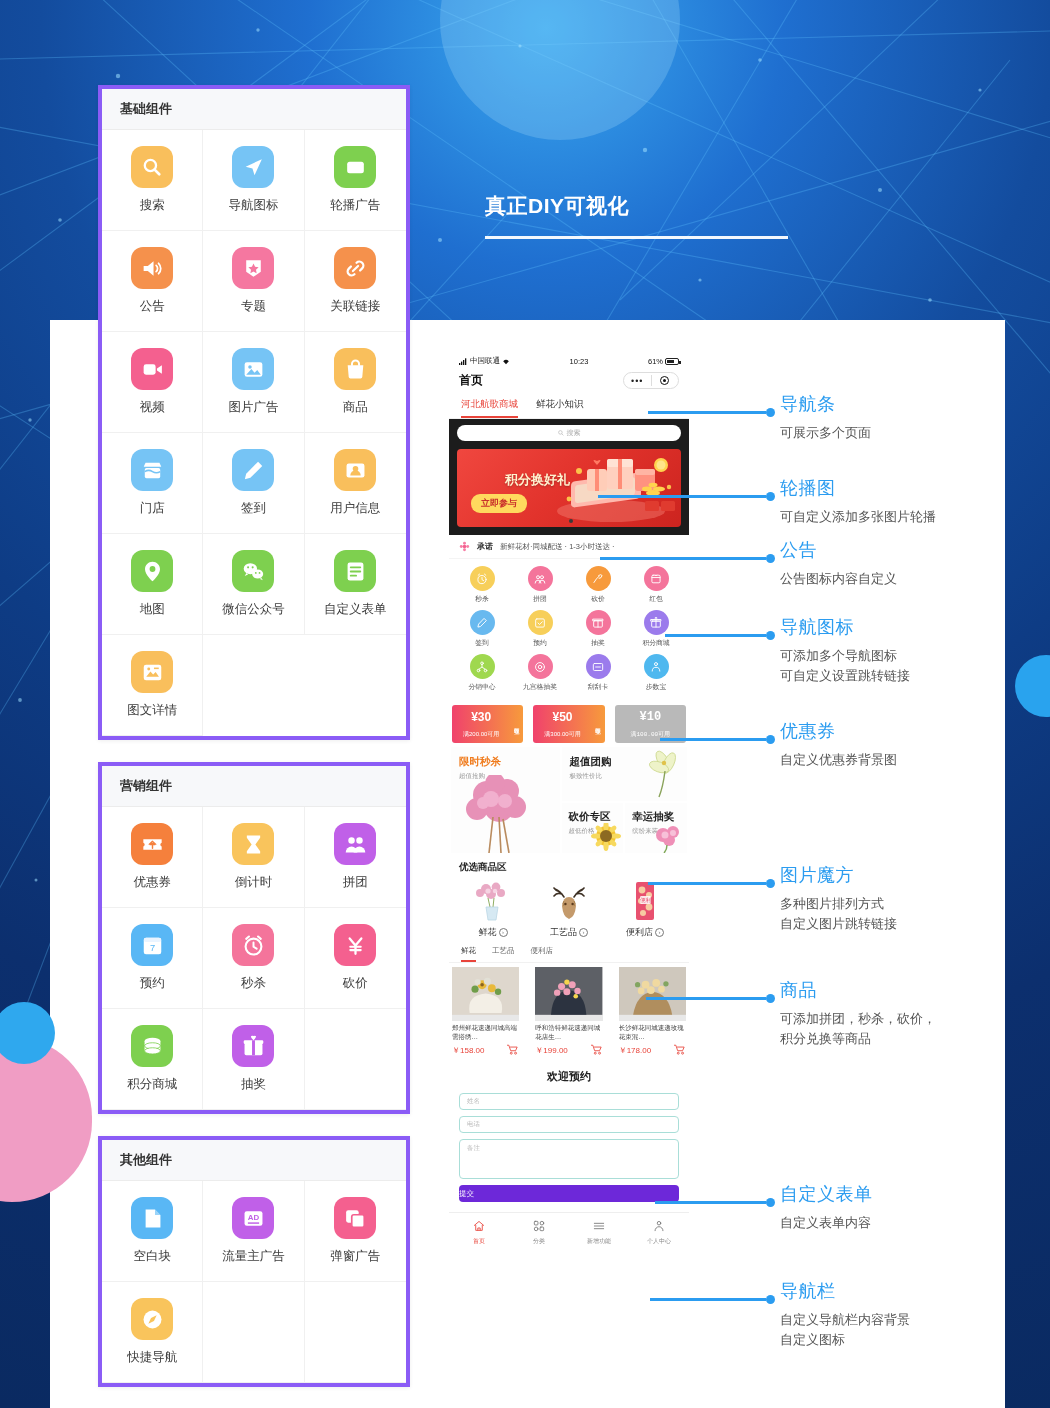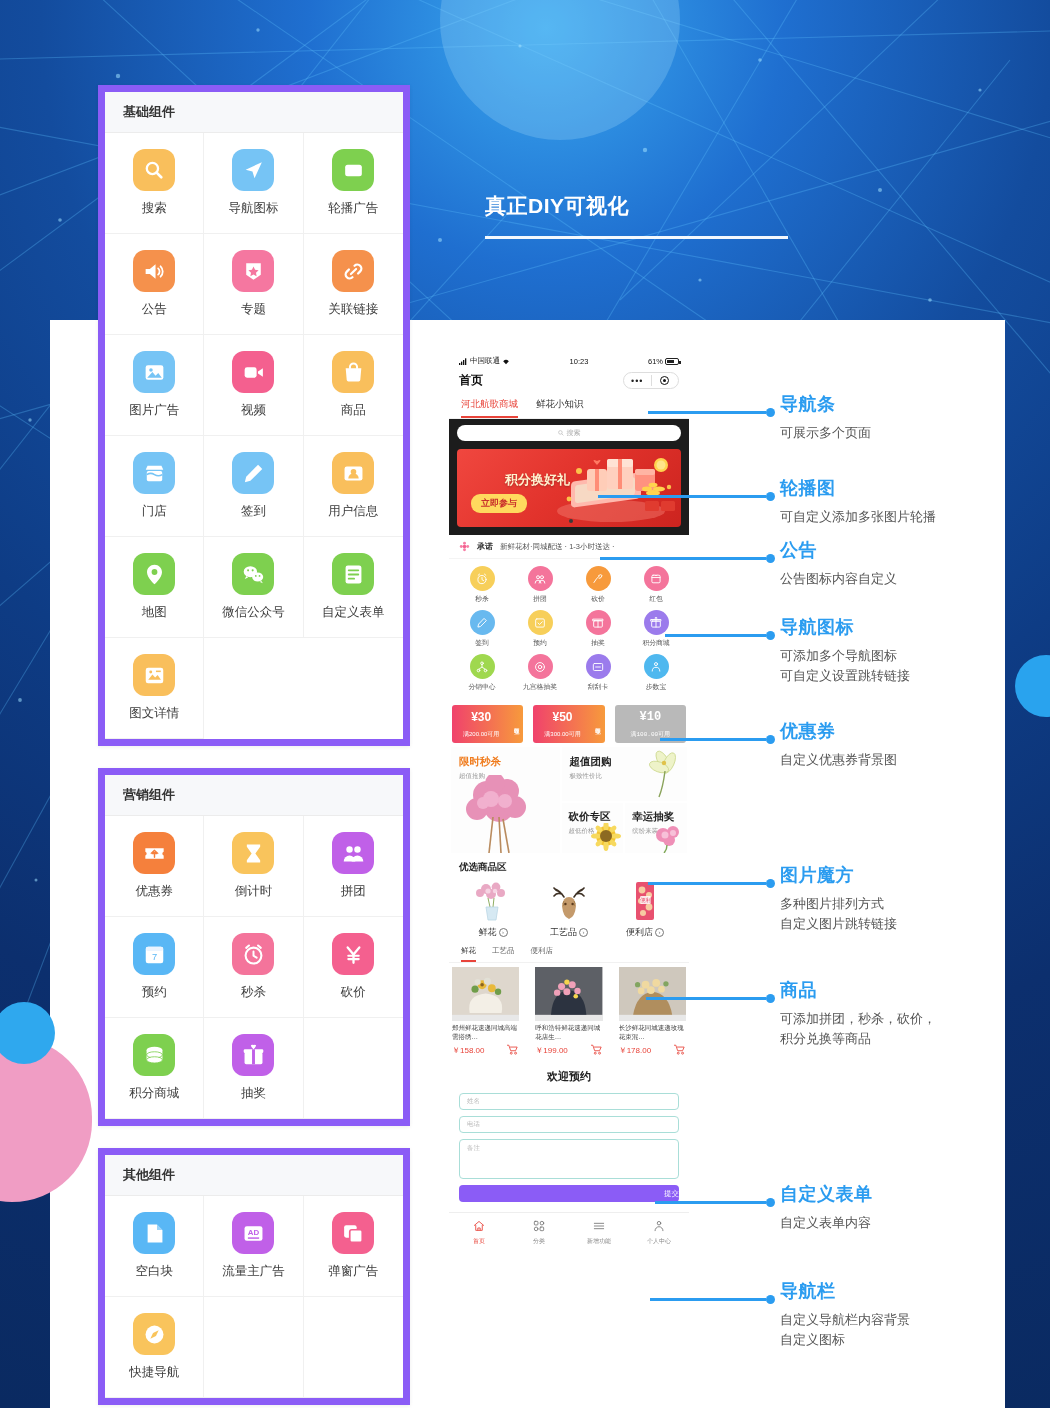--- a/index.html
+++ b/index.html
@@ -20,21 +20,21 @@
            background: #ffffff; z-index: 2; }
   
   .blob { position: absolute; border-radius: 50%; z-index: 3; }
   #blob-pink { left: -68px; top: 1037px; width: 160px; height: 165px; background: #f09dc4;
                border-radius: 80px 80px 80px 80px; }
   #blob-blue-left { left: -7px; top: 1002px; width: 62px; height: 62px; background: #2fa8ee; }
   #blob-blue-right { left: 1015px; top: 655px; width: 62px; height: 62px; background: #29a3ee; }
 
   
   #left-col { position: absolute; left: 98px; top: 85px; width: 312px; z-index: 6; }
-  .panel { background: #fff; border: 7px solid #8b5cf6; margin-bottom: 22px;
+  .panel { background: #fff; border: 4px solid #8b5cf6; margin-bottom: 22px;
            box-shadow: 0 1px 4px rgba(0,0,0,.07); }
   .panel-head { background: #f7f8fa; border-bottom: 1px solid #ececec;
                 font-size: 13px; color: #333; font-weight: bold; padding: 11px 18px; }
   .grid { display: flex; flex-wrap: wrap; }
   .cell { width: 33.3333%; height: 101px; border-right: 1px solid #f0f0f0;
           border-bottom: 1px solid #f0f0f0; display: flex; flex-direction: column;
           align-items: center; justify-content: center; }
   .cell:nth-child(3n) { border-right: none; }
   .cell.empty { }
   .ic { width: 42px; height: 42px; border-radius: 12px; display: flex;
@@ -140,33 +140,33 @@
   .prod .pimg { width: 100%; height: 54px; background: #e8e8e8; overflow: hidden; position: relative; }
   .prod .pt { font-size: 6.5px; color: #444; line-height: 1.35; margin-top: 3px; height: 18px; overflow: hidden; }
   .prod .prow { display: flex; align-items: center; justify-content: space-between; margin-top: 2px; }
   .prod .pp { font-size: 8px; color: #e8443a; }
   .cart svg { width: 13px; height: 11px; fill: none; stroke: #e8443a; stroke-width: 1.4; }
 
   .formttl { text-align: center; font-size: 11px; font-weight: bold; color: #222; padding: 10px 0 9px; }
   .fld { margin: 0 10px 6px; border: 1px solid #a9ded8; border-radius: 4px; height: 17px;
          display: flex; align-items: center; padding: 0 7px; font-size: 6.5px; color: #bbb; }
   .fld.area { height: 40px; align-items: flex-start; padding-top: 4px; }
-  .btn-submit { margin: 4px 10px 10px; background: #8b5cf6; color: #fff; text-align: right;
+  .btn-submit { margin: 4px 10px 10px; background: #6d28d9; color: #fff; text-align: left;
                 border-radius: 4px; height: 17px; line-height: 17px; font-size: 7.5px; }
 
   .botnav { display: flex; border-top: 1px solid #eee; padding: 6px 0 7px; }
   .botnav .bn { flex: 1; display: flex; flex-direction: column; align-items: center; gap: 3px; }
   .botnav .bn svg { width: 14px; height: 14px; fill: none; stroke: #777; stroke-width: 1.5; }
   .botnav .bn.on svg { stroke: #e8443a; }
   .botnav .bn span { font-size: 6px; color: #888; }
   .botnav .bn.on span { color: #e8443a; }
 
   
   .anno { position: absolute; z-index: 8; }
-  .anno .at { color: #2b9cf0; font-size: 18px; font-weight: bold; letter-spacing: .5px; }
+  .anno .at { color: #2b9cf0; font-size: 18px; font-weight: normal; letter-spacing: .5px; }
   .anno .ad { color: #555; font-size: 13px; line-height: 1.55; margin-top: 7px; }
   .bullet { position: absolute; width: 9px; height: 9px; border-radius: 50%; background: #2b9cf0; z-index: 9; }
   .lead { position: absolute; height: 3px; background: #2b9cf0; z-index: 8; }
 </style>
 </head>
 <body>
 
 <div id="bg"></div>
 <svg id="bgsvg" viewBox="0 0 1050 1408" preserveAspectRatio="none">
   <g stroke="#5fc3ff" stroke-opacity="0.30" stroke-width="1.1" fill="none">
@@ -278,37 +278,37 @@
           <div class="ic" style="background: rgb(245, 145, 76);">
             <svg viewBox="0 0 24 24">
               <path d="M9.5 14.5 L14.5 9.5" stroke="#fff" stroke-width="2" stroke-linecap="round"></path>
               <path d="M13 6.5 a3.8 3.8 0 0 1 5.4 5.4 l-2 2" fill="none" stroke="#fff" stroke-width="2.2" stroke-linecap="round"></path>
               <path d="M11 17.5 a3.8 3.8 0 0 1 -5.4 -5.4 l2 -2" fill="none" stroke="#fff" stroke-width="2.2" stroke-linecap="round"></path>
             </svg>
           </div>
           <div class="cl">关联链接</div>
         </div>
         <div class="cell">
+          <div class="ic" style="background: rgb(244, 96, 143);">
+            <svg viewBox="0 0 24 24">
+              <rect x="3.5" y="7" width="11.5" height="10" rx="2.3" fill="#fff"></rect>
+              <path d="M16.3 11 L21 8 v8 l-4.7 -3 Z" fill="#fff"></path>
+            </svg>
+          </div>
+          <div class="cl">视频</div>
+        </div>
+        <div class="cell">
           <div class="ic" style="background: rgb(118, 196, 245);">
             <svg viewBox="0 0 24 24">
               <rect x="3.5" y="5" width="17" height="14" rx="2.2" fill="#fff"></rect>
               <circle cx="8.6" cy="9.6" r="1.7" fill="#76c4f5"></circle>
               <path d="M5 17 L10 11.5 L13 15 L15.6 12.4 L19 17 Z" fill="#76c4f5"></path>
             </svg>
           </div>
           <div class="cl">图片广告</div>
-        </div>
-        <div class="cell">
-          <div class="ic" style="background: rgb(244, 96, 143);">
-            <svg viewBox="0 0 24 24">
-              <rect x="3.5" y="7" width="11.5" height="10" rx="2.3" fill="#fff"></rect>
-              <path d="M16.3 11 L21 8 v8 l-4.7 -3 Z" fill="#fff"></path>
-            </svg>
-          </div>
-          <div class="cl">视频</div>
         </div>
         <div class="cell">
           <div class="ic" style="background: rgb(249, 191, 92);">
             <svg viewBox="0 0 24 24">
               <path d="M4.5 8 h15 l-1 11.2 a1.6 1.6 0 0 1 -1.6 1.4 h-9.8 a1.6 1.6 0 0 1 -1.6 -1.4 Z" fill="#fff"></path>
               <path d="M8.6 8.5 v-1.8 a3.4 3.4 0 0 1 6.8 0 v1.8" fill="none" stroke="#fff" stroke-width="1.9"></path>
             </svg>
           </div>
           <div class="cl">商品</div>
         </div>

